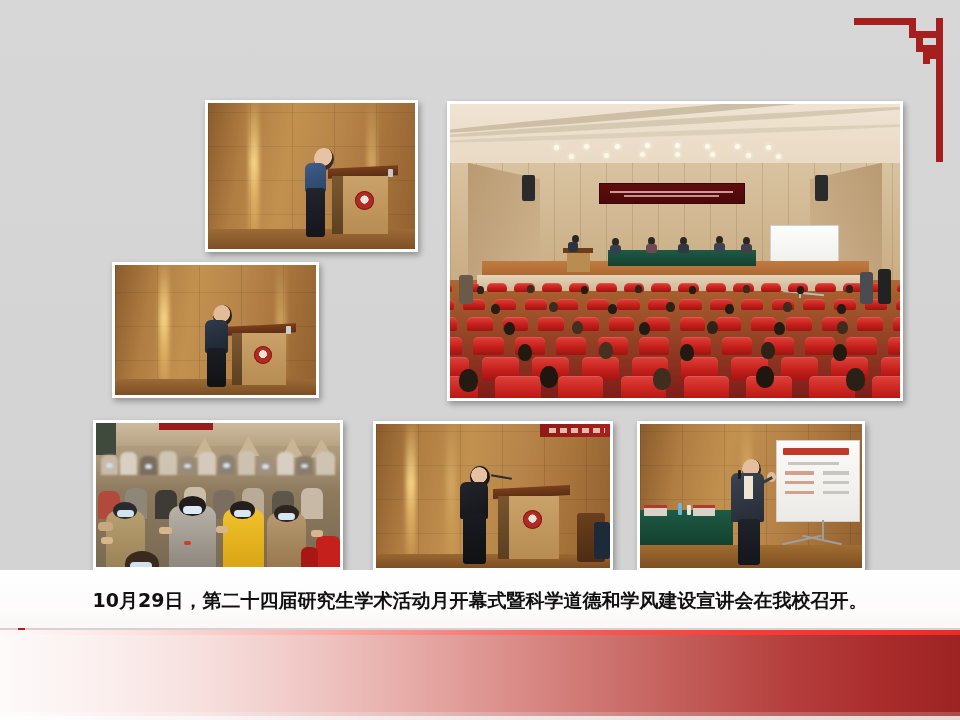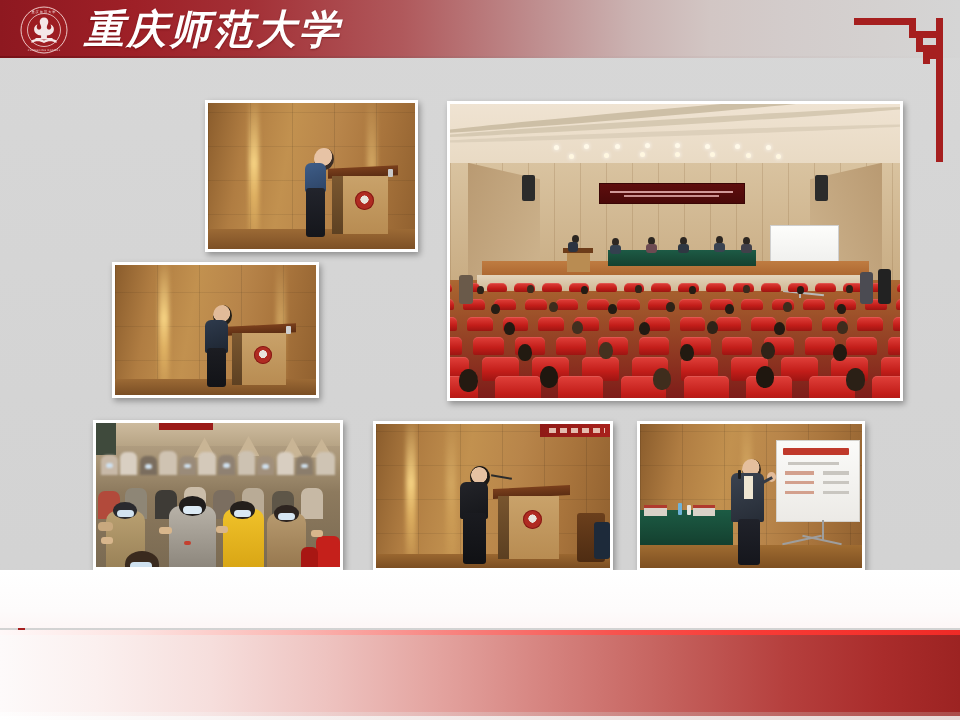--- a/index.html
+++ b/index.html
@@ -106,35 +106,20 @@
     opacity:.65;
   }
   .footstrip{position:absolute;left:0;top:716px;width:960px;height:4px;
     background:linear-gradient(90deg,#ffffff,#f4eceb 40%,#e8dad9 100%);}
 </style>
 </head>
 <body>
 
 <div class="slide">
 
-  <div class="header">
-    <div class="seal">
-      <svg viewBox="0 0 52 50" width="52" height="50" aria-hidden="true">
-        <circle cx="26" cy="25" r="24" fill="#9d1d22"></circle>
-        <circle cx="26" cy="25" r="23" fill="none" stroke="#f0d9d9" stroke-width="0.9"></circle>
-        <circle cx="26" cy="25" r="16.5" fill="none" stroke="#f0d9d9" stroke-width="0.8"></circle>
-        <path d="M26 12.5c2.6 0 4.4 2.1 4.3 4.6-.1 2.2-1.5 3.3-1.5 5.2 0 1.4 1 2.3 2.2 2.3 1.4 0 2.3-1.1 2.3-2.6 0-1-.4-1.9-1-2.5 2.2.5 3.6 2.4 3.6 4.7 0 3.4-3 6.1-7 6.3v2.4h5.6v1.5H17.5v-1.5h5.6v-2.4c-4-.2-7-2.9-7-6.3 0-2.3 1.4-4.2 3.6-4.7-.6.6-1 1.5-1 2.5 0 1.5.9 2.6 2.3 2.6 1.2 0 2.2-.9 2.2-2.3 0-1.9-1.4-3-1.5-5.2-.1-2.5 1.7-4.6 4.3-4.6z" fill="#f4e7e7"></path>
-        <path d="M13.5 35.5c4.2-2.3 8.3-2.3 12.5 0 4.2-2.3 8.3-2.3 12.5 0v2.4c-4.2-2.3-8.3-2.3-12.5 0-4.2-2.3-8.3-2.3-12.5 0z" fill="#f4e7e7"></path>
-        <text x="26" y="8.2" font-size="3.1" fill="#f6e6e6" text-anchor="middle" font-family="DejaVu Serif, serif" letter-spacing="1.1">重庆师范大学</text>
-        <text x="26" y="46.4" font-size="2.4" fill="#f1dcdc" text-anchor="middle" font-family="DejaVu Sans, sans-serif" letter-spacing=".4">CHONGQING NORMAL</text>
-        <path id="ringL" d="M6.5 30 A20 20 0 0 1 6.5 20" fill="none"></path>
-      </svg>
-    </div>
-    <div class="uni-name">重庆师范大学</div>
-  </div>
 
   <div class="corner-tr">
     <svg viewBox="0 0 98 152" width="98" height="152" aria-hidden="true">
       <g fill="#a61f1f">
         <rect x="0" y="8" width="62" height="7"></rect>
         <rect x="55" y="8" width="7" height="20"></rect>
         <rect x="55" y="21" width="34" height="7"></rect>
         <rect x="82" y="8" width="7" height="20"></rect>
         <rect x="62" y="28" width="7" height="14"></rect>
         <rect x="62" y="35" width="27" height="7"></rect>
@@ -606,20 +591,21 @@
            background:linear-gradient(180deg,#20222a,#15161c);border-radius:3px;"></div>
 
       <div style="position:absolute;left:57%;top:33%;width:9px;height:10px;border-radius:50%;background:#e2bb99;"></div>
       <div style="position:absolute;left:54%;top:38%;width:6%;height:3px;background:#333a46;transform:rotate(-28deg);"></div>
 
       <div style="position:absolute;left:44%;top:32%;width:3px;height:9px;background:#1c1c1c;border-radius:1px;"></div>
     </div>
   </div>
 
   <div class="caption-band"></div>
+  <div class="caption">10月29日，第二十四届研究生学术活动月开幕式暨科学道德和学风建设宣讲会在我校召开。</div>
 
   <div class="redband">
     <div class="stripe"></div>
     <div class="baseline"></div>
   </div>
   <div class="footstrip"></div>
 
 </div>
 
 </body></html>

